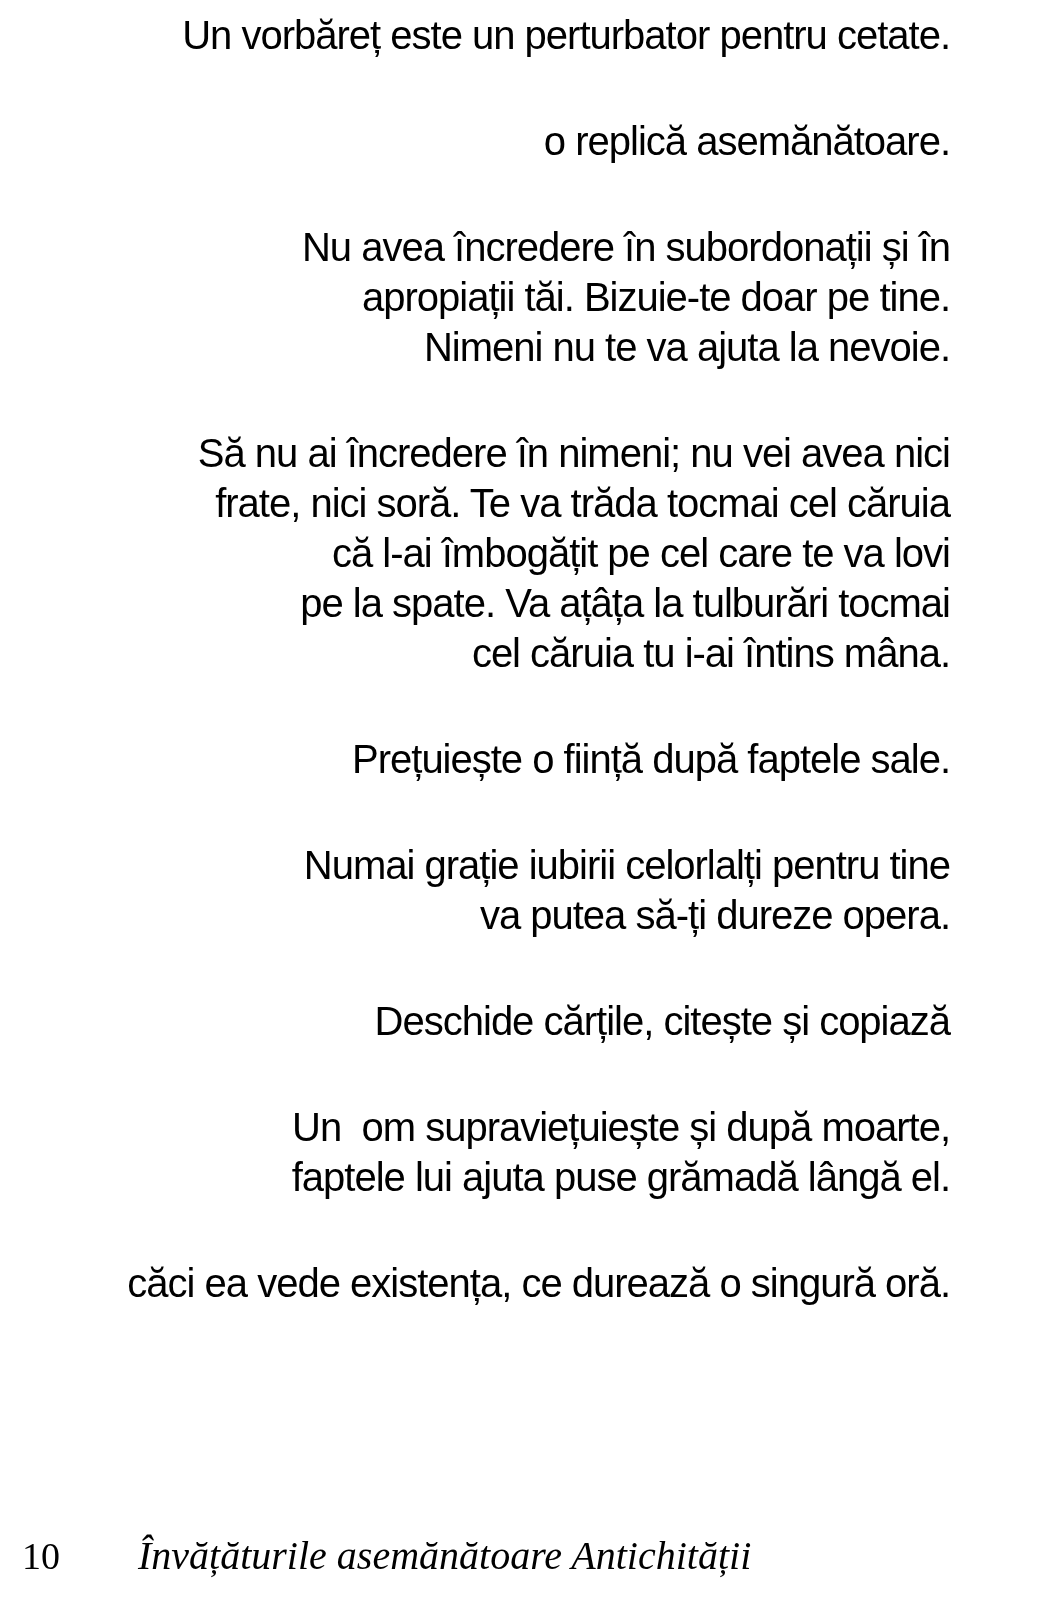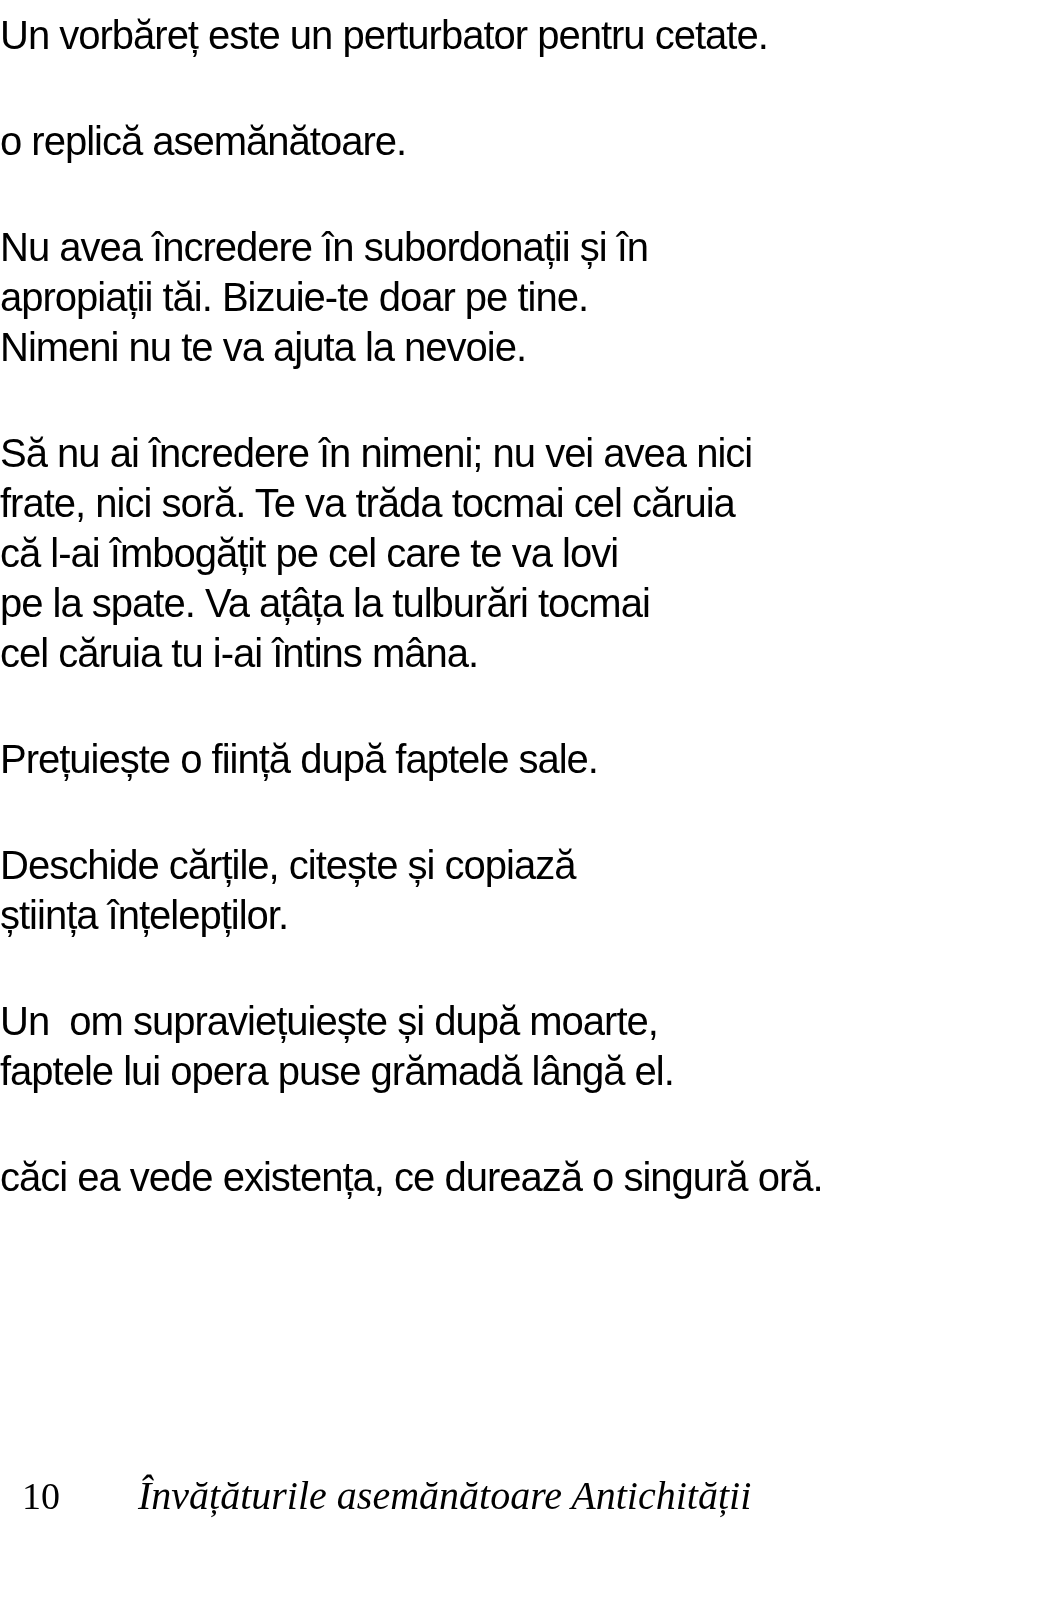--- a/index.html
+++ b/index.html
@@ -12,36 +12,36 @@
     width: 1052px;
     height: 1600px;
     background: #ffffff;
     color: #000000;
     overflow: hidden;
     font-family: "Liberation Sans", sans-serif;
   }
   .content {
     width: 950px;
     padding-top: 10px;
-    text-align: left;
+    text-align: right;
   }
   .paragraph {
     margin: 0 0 56px 0;
   }
   .line {
     font-size: 40px;
     line-height: 50px;
     letter-spacing: -1px;
     white-space: pre;
     color: #000000;
   }
   .footer {
     position: absolute;
     left: 22px;
-    top: 1472px;
+    top: 1532px;
     width: 1010px;
     display: flex;
     align-items: baseline;
     font-family: "Liberation Serif", serif;
   }
   .page-number {
     font-size: 38px;
     font-style: normal;
   }
   .running-title {
@@ -75,29 +75,32 @@
       <div class="line">frate, nici soră. Te va trăda tocmai cel căruia</div>
       <div class="line">că l-ai îmbogățit pe cel care te va lovi</div>
       <div class="line">pe la spate. Va ațâța la tulburări tocmai</div>
       <div class="line">cel căruia tu i-ai întins mâna.</div>
     </div>
 
     <div class="paragraph">
       <div class="line">Prețuiește o ființă după faptele sale.</div>
     </div>
 
+    <div class="paragraph">
+      <div class="line">Numai grație iubirii celorlalți pentru tine</div>
+      <div class="line">va putea să-ți dureze opera.</div>
+    </div>
 
     <div class="paragraph">
       <div class="line">Deschide cărțile, citește și copiază</div>
-      <div class="line">știința înțelepților.</div>
     </div>
 
     <div class="paragraph">
       <div class="line">Un  om supraviețuiește și după moarte,</div>
-      <div class="line">faptele lui opera puse grămadă lângă el.</div>
+      <div class="line">faptele lui ajuta puse grămadă lângă el.</div>
     </div>
 
     <div class="paragraph">
       <div class="line">căci ea vede existența, ce durează o singură oră.</div>
     </div>
 
   </div>
 
   <div class="footer">
     <span class="page-number">10</span>

